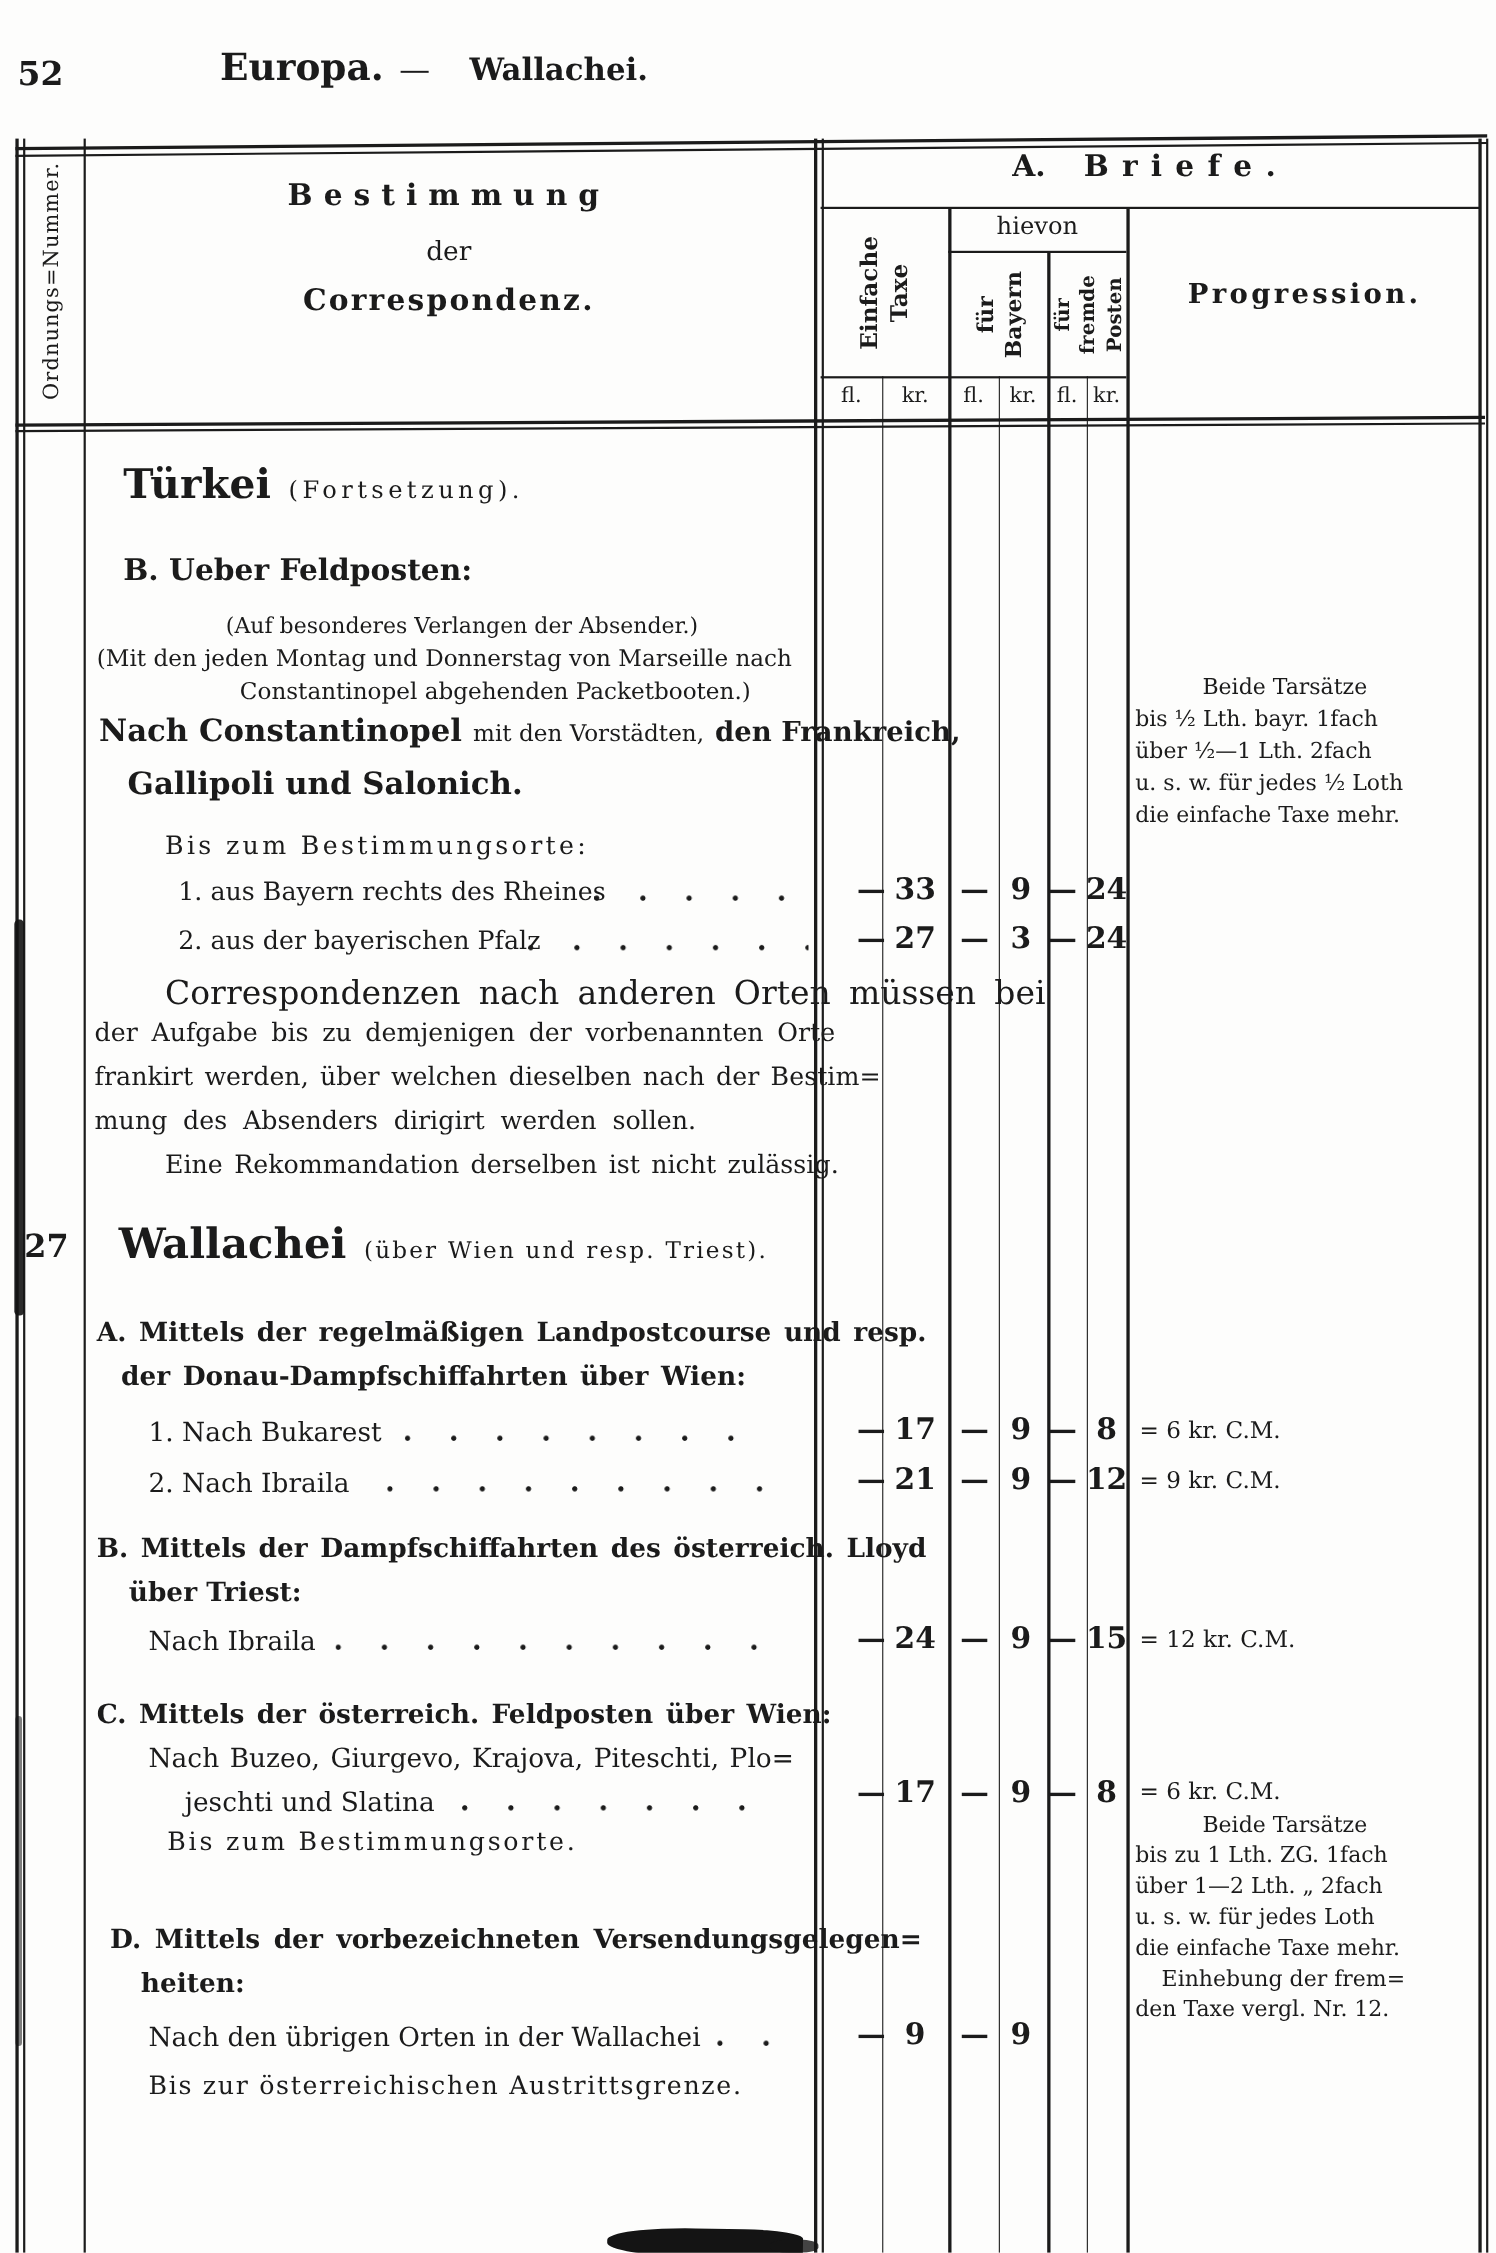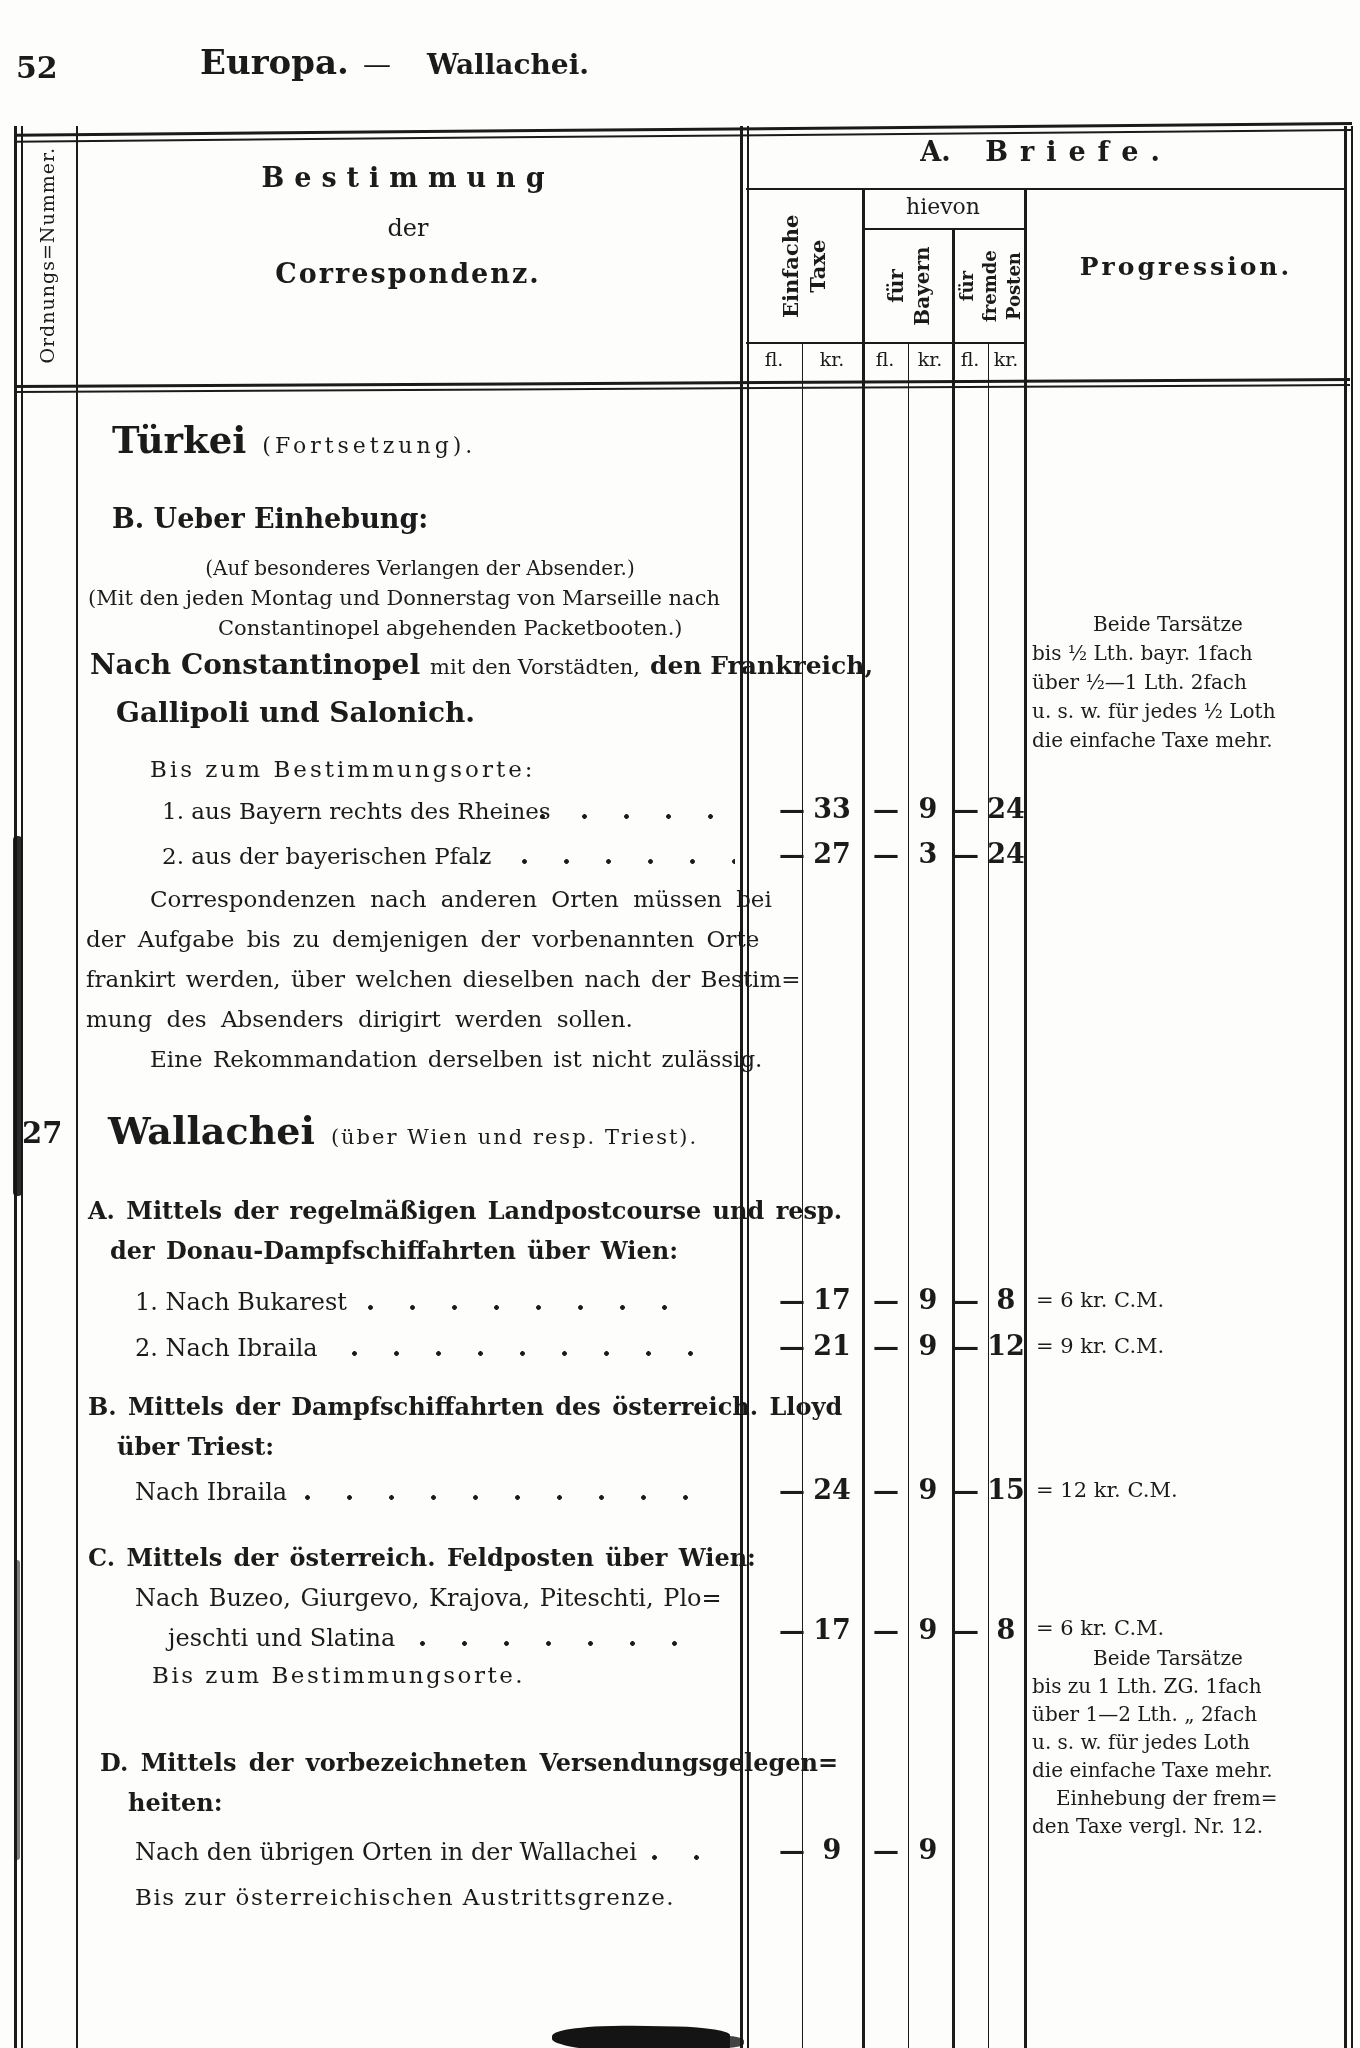--- a/index.html
+++ b/index.html
@@ -98,21 +98,21 @@
 <div class="abs cx" style="left:832px;top:348px;font-size:19px">kr.</div>
 <div class="abs cx" style="left:885px;top:348px;font-size:19px">fl.</div>
 <div class="abs cx" style="left:930px;top:348px;font-size:19px">kr.</div>
 <div class="abs cx" style="left:970px;top:348px;font-size:19px">fl.</div>
 <div class="abs cx" style="left:1006px;top:348px;font-size:19px">kr.</div>
 
 <div class="abs baseline-row" style="left:112px;top:418px">
   <span class="b" style="font-size:37px">Türkei</span>
   <span style="font-size:22px;letter-spacing:4px;margin-left:16px">(Fortsetzung).</span>
 </div>
-<div class="abs b" style="left:112px;top:503px;font-size:27px">B. Ueber Einhebung:</div>
+<div class="abs b" style="left:112px;top:503px;font-size:27px">B. Ueber Feldposten:</div>
 <div class="abs cx" style="left:420px;top:556px;font-size:20px">(Auf besonderes Verlangen der Absender.)</div>
 <div class="abs" style="left:88px;top:586px;font-size:21px">(Mit den jeden Montag und Donnerstag von Marseille nach</div>
 <div class="abs" style="left:218px;top:616px;font-size:21px">Constantinopel abgehenden Packetbooten.)</div>
 <div class="abs baseline-row" style="left:90px;top:648px">
   <span class="b" style="font-size:28px">Nach Constantinopel</span>
   <span style="font-size:21px;margin-left:10px">mit den Vorstädten,</span>
   <span class="b" style="font-size:25px;margin-left:10px">den Frankreich,</span>
 </div>
 <div class="abs b" style="left:116px;top:696px;font-size:28px">Gallipoli und Salonich.</div>
 <div class="abs" style="left:150px;top:756px;font-size:23px;letter-spacing:3px">Bis zum Bestimmungsorte:</div>
@@ -134,21 +134,21 @@
 <span class="abs cx num" style="left:928px;top:838px">3</span>
 <span class="abs cx dash" style="left:966px;top:839px">—</span>
 <span class="abs cx num" style="left:1006px;top:838px">24</span>
 
 <div class="abs cx prognote" style="left:1168px;top:612px">Beide Tarsätze</div>
 <div class="abs prognote" style="left:1032px;top:641px">bis ½ Lth. bayr.  1fach</div>
 <div class="abs prognote" style="left:1032px;top:670px">über ½—1  Lth.  2fach</div>
 <div class="abs prognote" style="left:1032px;top:699px">u. s. w. für jedes ½ Loth</div>
 <div class="abs prognote" style="left:1032px;top:728px">die einfache Taxe mehr.</div>
 
-<div class="abs" style="left:150px;top:886px;font-size:23px;word-spacing:7px">Correspondenzen nach anderen Orten müssen bei</div>
+<div class="abs" style="left:150px;top:886px;font-size:30px;word-spacing:7px">Correspondenzen nach anderen Orten müssen bei</div>
 <div class="abs" style="left:86px;top:926px;font-size:23px;word-spacing:5px">der Aufgabe bis zu demjenigen der vorbenannten Orte</div>
 <div class="abs" style="left:86px;top:966px;font-size:23px;word-spacing:3px">frankirt werden, über welchen dieselben nach der Bestim=</div>
 <div class="abs" style="left:86px;top:1006px;font-size:23px;word-spacing:7px">mung des Absenders dirigirt werden sollen.</div>
 <div class="abs" style="left:150px;top:1046px;font-size:23px;word-spacing:3px">Eine Rekommandation derselben ist nicht zulässig.</div>
 
 <div class="abs b" style="left:22px;top:1116px;font-size:29px">27</div>
 <div class="abs baseline-row" style="left:108px;top:1108px">
   <span class="b" style="font-size:38px">Wallachei</span>
   <span style="font-size:21px;letter-spacing:2px;margin-left:16px">(über Wien und resp. Triest).</span>
 </div>

